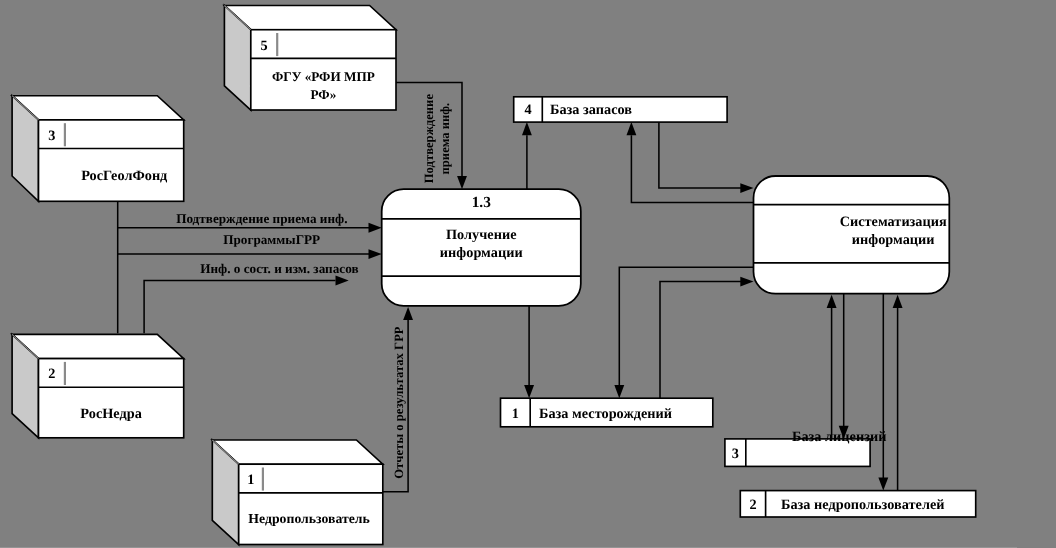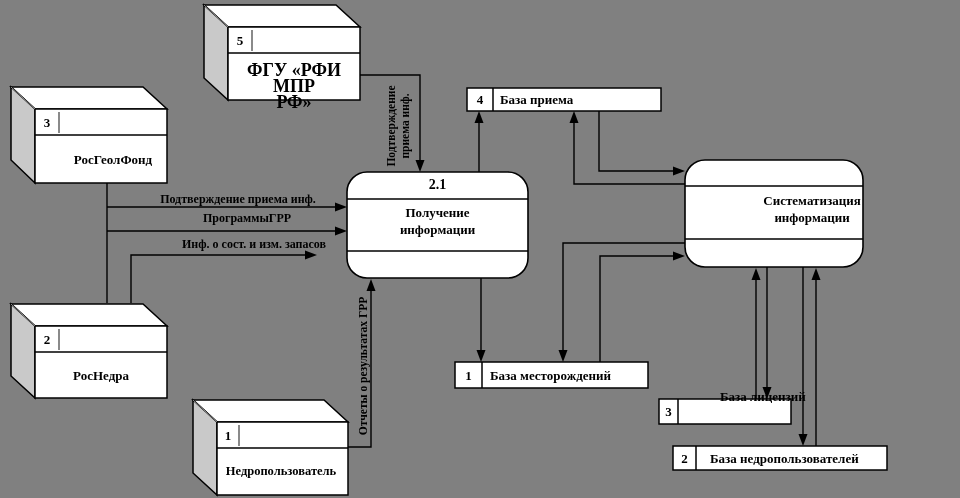--- a/index.html
+++ b/index.html
@@ -136,38 +136,38 @@
     <g stroke="#000" stroke-width="1.5" fill="#ffffff">
       <rect x="659" y="399" width="132" height="25"></rect>
       <line x1="678" y1="399" x2="678" y2="424"></line>
     </g>
     <g stroke="#000" stroke-width="1.5" fill="#ffffff">
       <rect x="673" y="446" width="214" height="24"></rect>
       <line x1="696" y1="446" x2="696" y2="470"></line>
     </g>
   </svg>
 
-  <div class="t s14" style="left:347px;top:177px;width:181px;">2.1</div>
+  <div class="t s14" style="left:347px;top:177px;width:181px;">1.3</div>
   <div class="t s13" style="left:352px;top:204px;width:171px;">Получение
 информации</div>
   <div class="t s13" style="left:728px;top:192px;width:168px;">Систематизация
 информации</div>
 
   <div class="t" style="left:228px;top:33px;width:24px;">5</div>
-  <div class="t s12" style="left:230px;top:62px;width:128px;font-size:18px;line-height:16px;">ФГУ «РФИ МПР
+  <div class="t s12" style="left:230px;top:62px;width:128px;font-size:12px;line-height:16px;">ФГУ «РФИ МПР
 РФ»</div>
   <div class="t" style="left:35px;top:115px;width:24px;">3</div>
   <div class="t" style="left:37px;top:152px;width:152px;">РосГеолФонд</div>
   <div class="t" style="left:35px;top:332px;width:24px;">2</div>
   <div class="t" style="left:37px;top:368px;width:128px;">РосНедра</div>
   <div class="t" style="left:217px;top:428px;width:22px;">1</div>
   <div class="t" style="left:219px;top:464px;width:124px;font-size:12.5px;">Недропользователь</div>
 
   <div class="t" style="left:467px;top:92px;width:26px;">4</div>
-  <div class="t left" style="left:500px;top:92px;width:158px;">База приема</div>
+  <div class="t left" style="left:500px;top:92px;width:158px;">База запасов</div>
   <div class="t" style="left:455px;top:368px;width:27px;">1</div>
   <div class="t left" style="left:490px;top:368px;width:156px;">База месторождений</div>
   <div class="t" style="left:659px;top:404px;width:19px;">3</div>
   <div class="t left" style="left:684px;top:389px;width:106px;margin-left:36px;">База лицензий</div>
   <div class="t" style="left:673px;top:451px;width:23px;">2</div>
   <div class="t left" style="left:710px;top:451px;width:176px;">База недропользователей</div>
 
   <div class="t s12" style="left:150px;top:192px;width:176px;">Подтверждение приема инф.</div>
   <div class="t s12" style="left:152px;top:237px;width:204px;">Инф. о сост. и изм. запасов</div>
   <div class="t s12" style="left:167px;top:211px;width:160px;">ПрограммыГРР</div>

